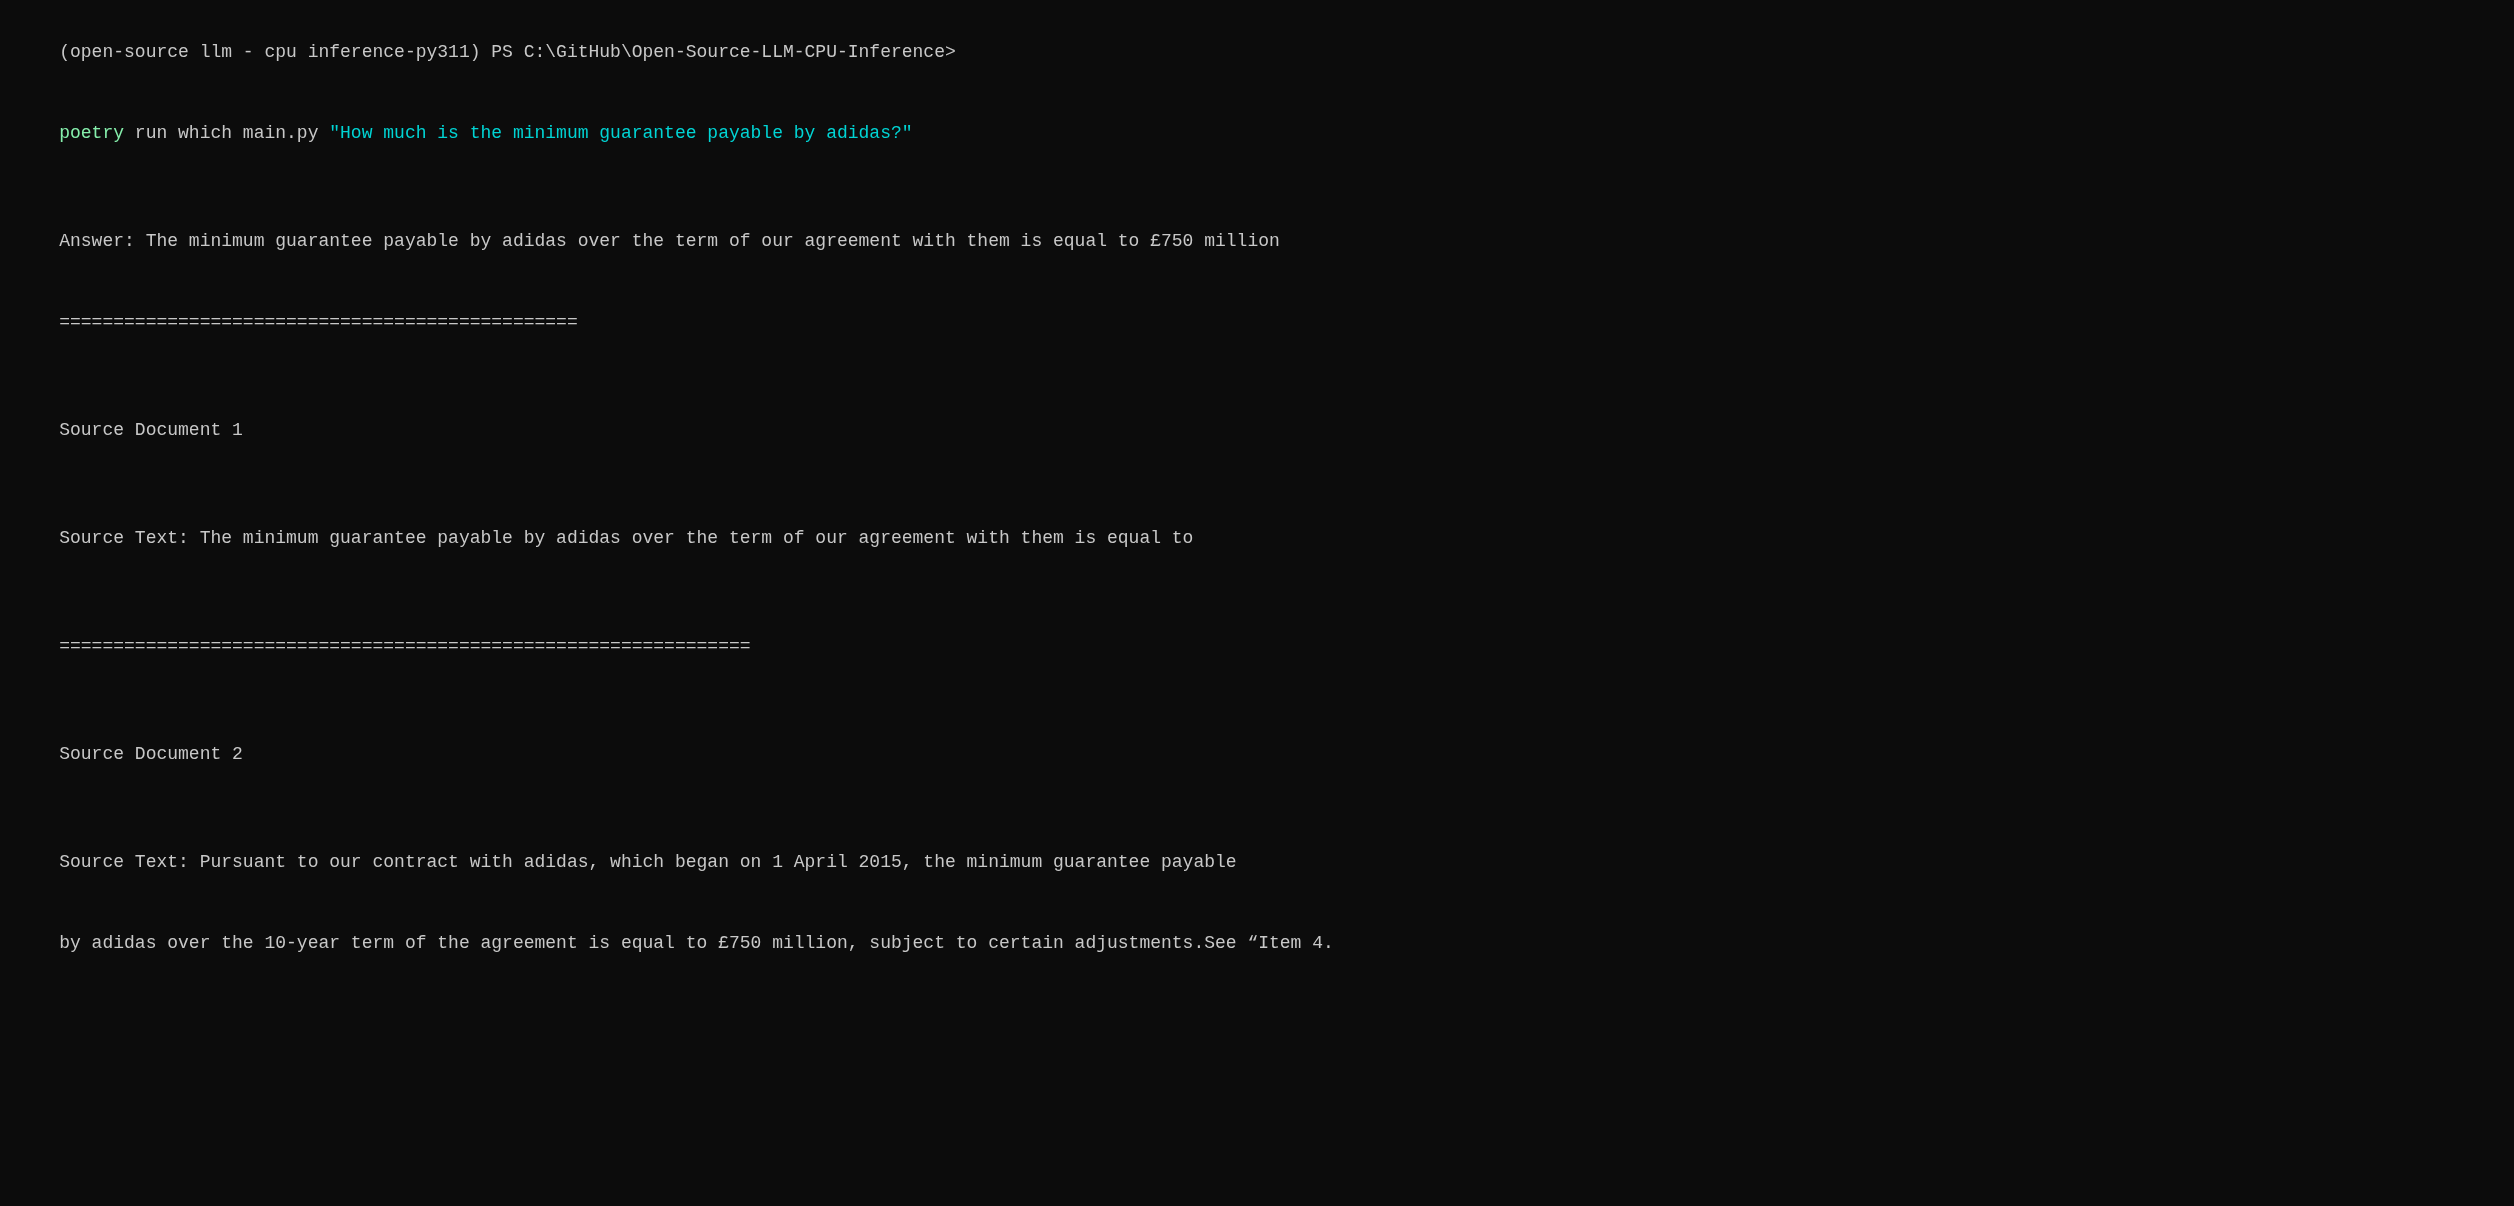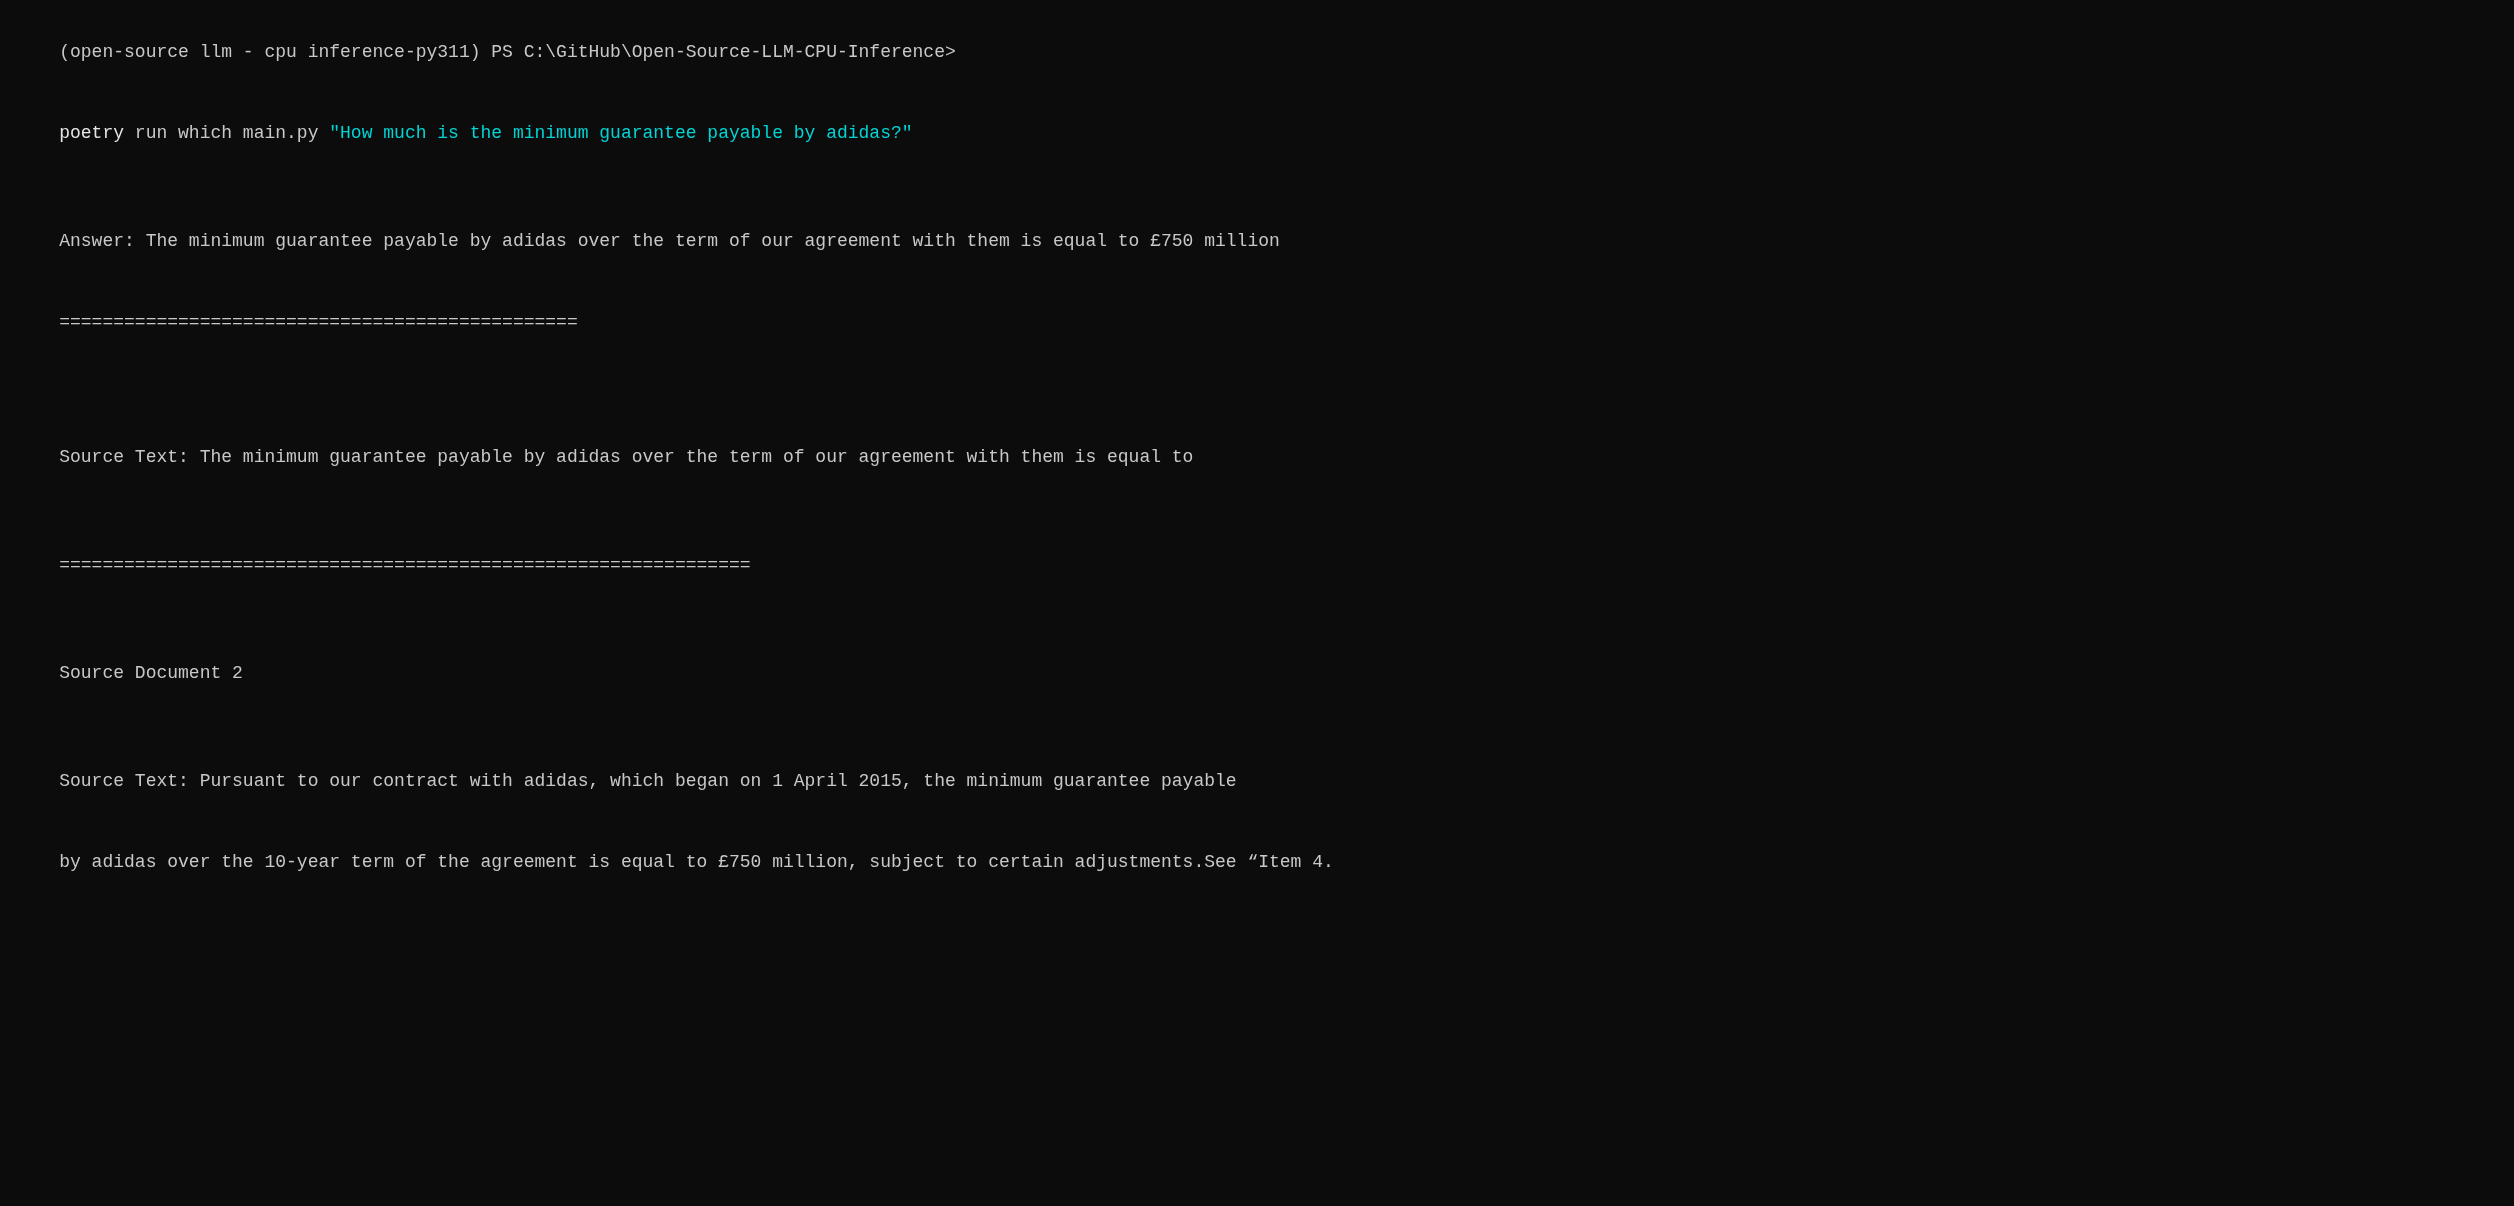--- a/index.html
+++ b/index.html
@@ -21,21 +21,21 @@
     .terminal-line {
       white-space: pre-wrap;
       word-break: break-all;
     }
 
     .text-cyan {
       color: #00d4d4;
     }
 
     .text-yellow {
-      color: #e5e5e5;
+      color: #86efac;
       text-align: center;
     }
 
     .text-normal {
       color: #c8c8c8;
       font-family: Liberation Mono, monospace;
     }
 
     .separator {
       color: #c8c8c8;
@@ -63,20 +63,23 @@
   <div class="terminal-line">
     <span class="text-normal">Answer: The minimum guarantee payable by adidas over the term of our agreement with them is equal to £750 million</span>
   </div>
 
   <div class="terminal-line separator">
     <span>================================================</span>
   </div>
 
   <div class="empty-line"></div>
 
+  <div class="terminal-line">
+    <span class="text-normal">Source Document 1</span>
+  </div>
 
   <div class="empty-line"></div>
 
   <div class="terminal-line">
     <span class="text-normal">Source Text: The minimum guarantee payable by adidas over the term of our agreement with them is equal to</span>
   </div>
 
   <div class="empty-line"></div>
 
   <div class="terminal-line separator">

